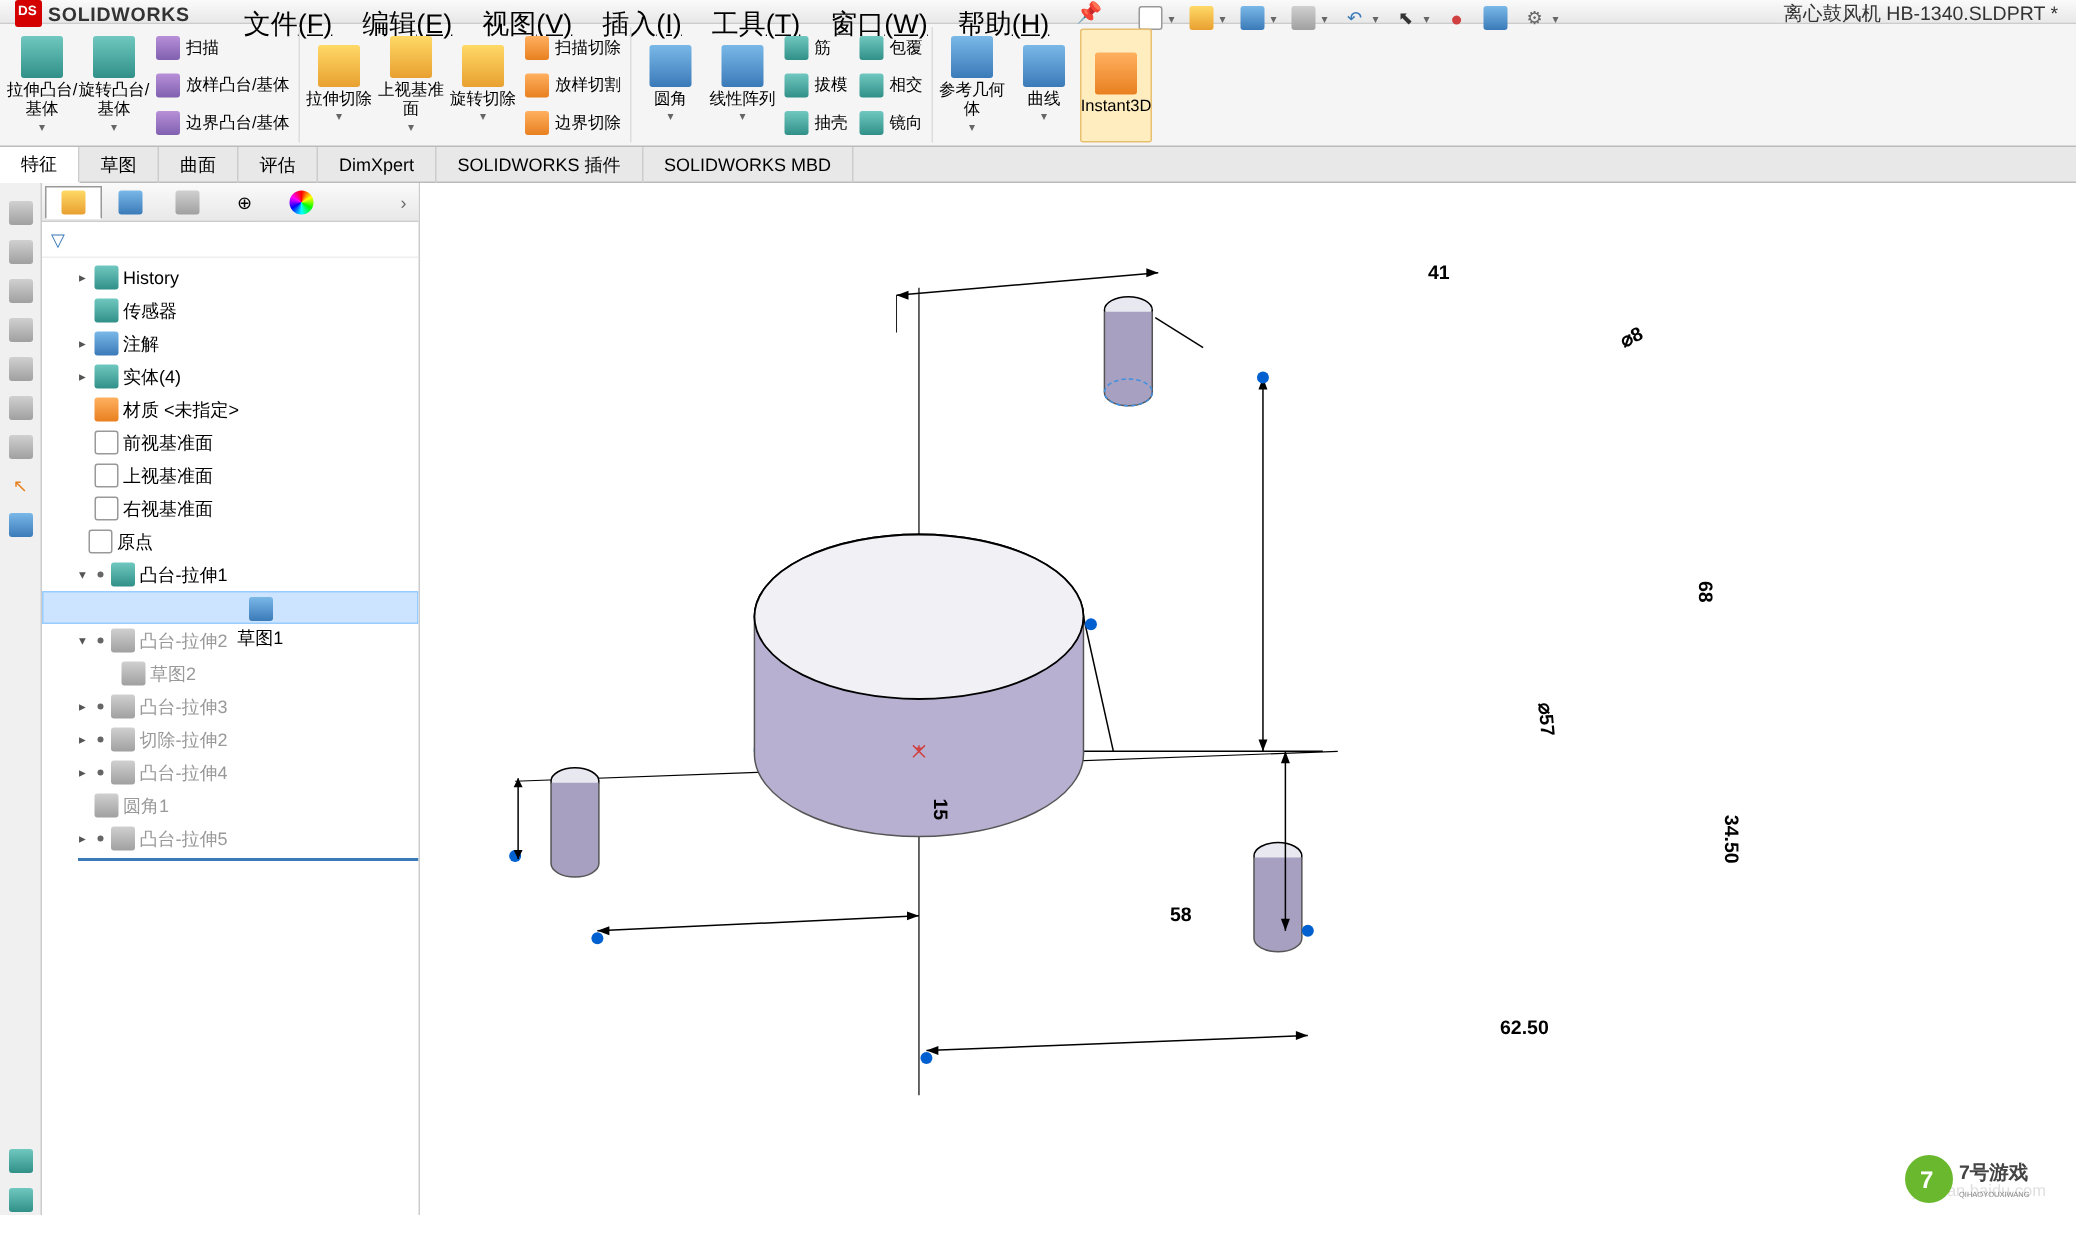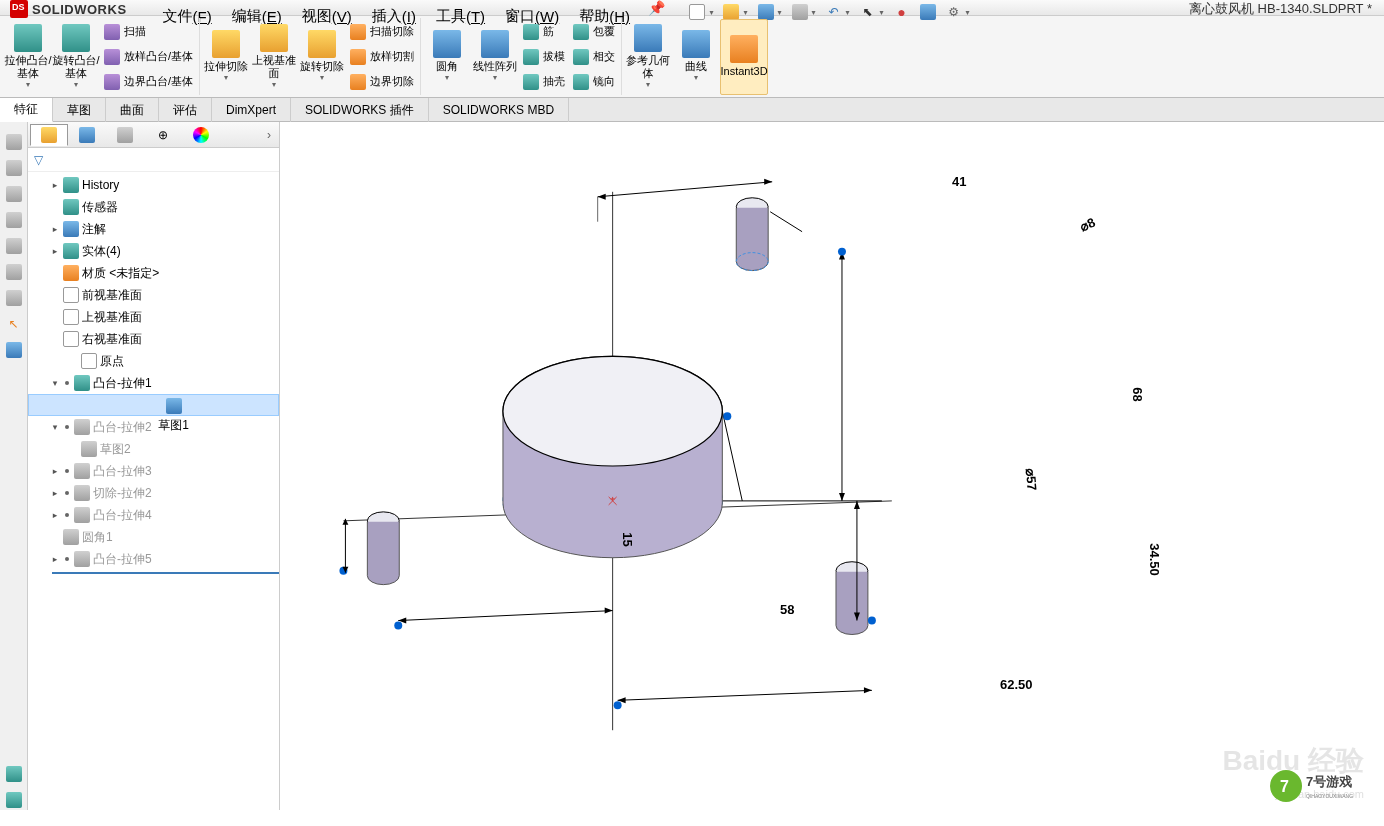--- a/index.html
+++ b/index.html
@@ -5,21 +5,21 @@
 * { margin: 0; padding: 0; box-sizing: border-box; font-family: "Microsoft YaHei", Arial, sans-serif; }
 body { width: 1384px; height: 826px; background: #fff; overflow: hidden; font-size: 12px; }
 
 
 .menubar { height: 16px; background: linear-gradient(#fafafa,#e8e8e8); border-bottom: 1px solid #ccc; display: flex; align-items: flex-start; padding: 0 4px; }
 .logo { display: flex; align-items: center; gap: 4px; padding: 0 6px; }
 .logo-icon { width: 18px; height: 18px; background: #d40000; border-radius: 2px; position: relative; }
 .logo-icon:before { content: "DS"; color: #fff; font-size: 9px; font-weight: bold; position: absolute; top: 2px; left: 2px; }
 .logo-text { font-weight: bold; font-size: 13px; color: #333; letter-spacing: 0.5px; }
 .menu-items { display: flex; margin-left: 20px; }
-.menu-item { padding: 0 10px; height: 32px; display: flex; align-items: center; cursor: pointer; font-size: 15px; }
+.menu-item { padding: 0 10px; height: 32px; display: flex; align-items: center; cursor: pointer; font-size: 18px; }
 .menu-item .hotkey { text-decoration: underline; }
 .pin-icon { margin-left: 8px; color: #0078d4; font-size: 14px; cursor: pointer; }
 .qat { display: flex; align-items: center; gap: 2px; margin-left: 20px; }
 .qat-btn { width: 24px; height: 24px; display: flex; align-items: center; justify-content: center; cursor: pointer; border-radius: 2px; }
 .qat-dd { font-size: 8px; color: #666; margin-left: -2px; margin-right: 4px; }
 .doc-title { margin-left: auto; padding-right: 8px; font-size: 13px; color: #333; }
 
 
 .ribbon { height: 82px; background: #f5f5f5; border-bottom: 1px solid #bbb; display: flex; padding: 2px; }
 .ribbon-group { display: flex; align-items: center; padding: 0 2px; }
@@ -421,21 +421,21 @@
           <div class="tree-node" style="padding-left: 22px;">
             <span class="t-exp"></span>
             <span class="t-icon ic-white"></span>
             <span>上视基准面</span>
           </div>
           <div class="tree-node" style="padding-left: 22px;">
             <span class="t-exp"></span>
             <span class="t-icon ic-white"></span>
             <span>右视基准面</span>
           </div>
-          <div class="tree-node" style="padding-left: 40px; text-align: right;">
+          <div class="tree-node" style="padding-left: 18px; text-align: right;">
             <span class="t-exp"></span>
             <span class="t-icon ic-white"></span>
             <span>原点</span>
           </div>
           <div class="tree-node" style="padding-left: 22px;">
             <span class="t-exp">▾</span>
             <span class="t-dot"></span>
             <span class="t-icon ic-teal"></span>
             <span>凸台-拉伸1</span>
           </div>
@@ -550,21 +550,20 @@
     </svg>
     <div class="dim" style="top:52px;left:672px">41</div>
     <div class="dim" style="top:95px;left:800px;transform:rotate(-25deg)">⌀8</div>
     <div class="dim" style="top:265px;left:850px;transform:rotate(90deg)">68</div>
     <div class="dim" style="top:350px;left:740px;transform:rotate(85deg)">⌀57</div>
     <div class="dim" style="top:430px;left:858px;transform:rotate(90deg)">34.50</div>
     <div class="dim" style="top:410px;left:340px;transform:rotate(90deg)">15</div>
     <div class="dim" style="top:480px;left:500px">58</div>
     <div class="dim" style="top:555px;left:720px">62.50</div>
 
-    <div class="watermark">Baidu 经验</div>
     <div class="watermark2">jingyan.baidu.com</div>
     <div class="gamemark">
       <svg viewBox="0 0 110 40">
         <circle cx="18" cy="20" r="16" fill="#6ab82e"></circle>
         <text x="12" y="26" font-size="16" font-weight="bold" fill="#fff">7</text>
         <text x="38" y="20" font-size="13" font-weight="bold" fill="#444">7号游戏</text>
         <text x="38" y="32" font-size="5" fill="#888">QIHAOYOUXIWANG</text>
       </svg>
     </div>
   </div>

